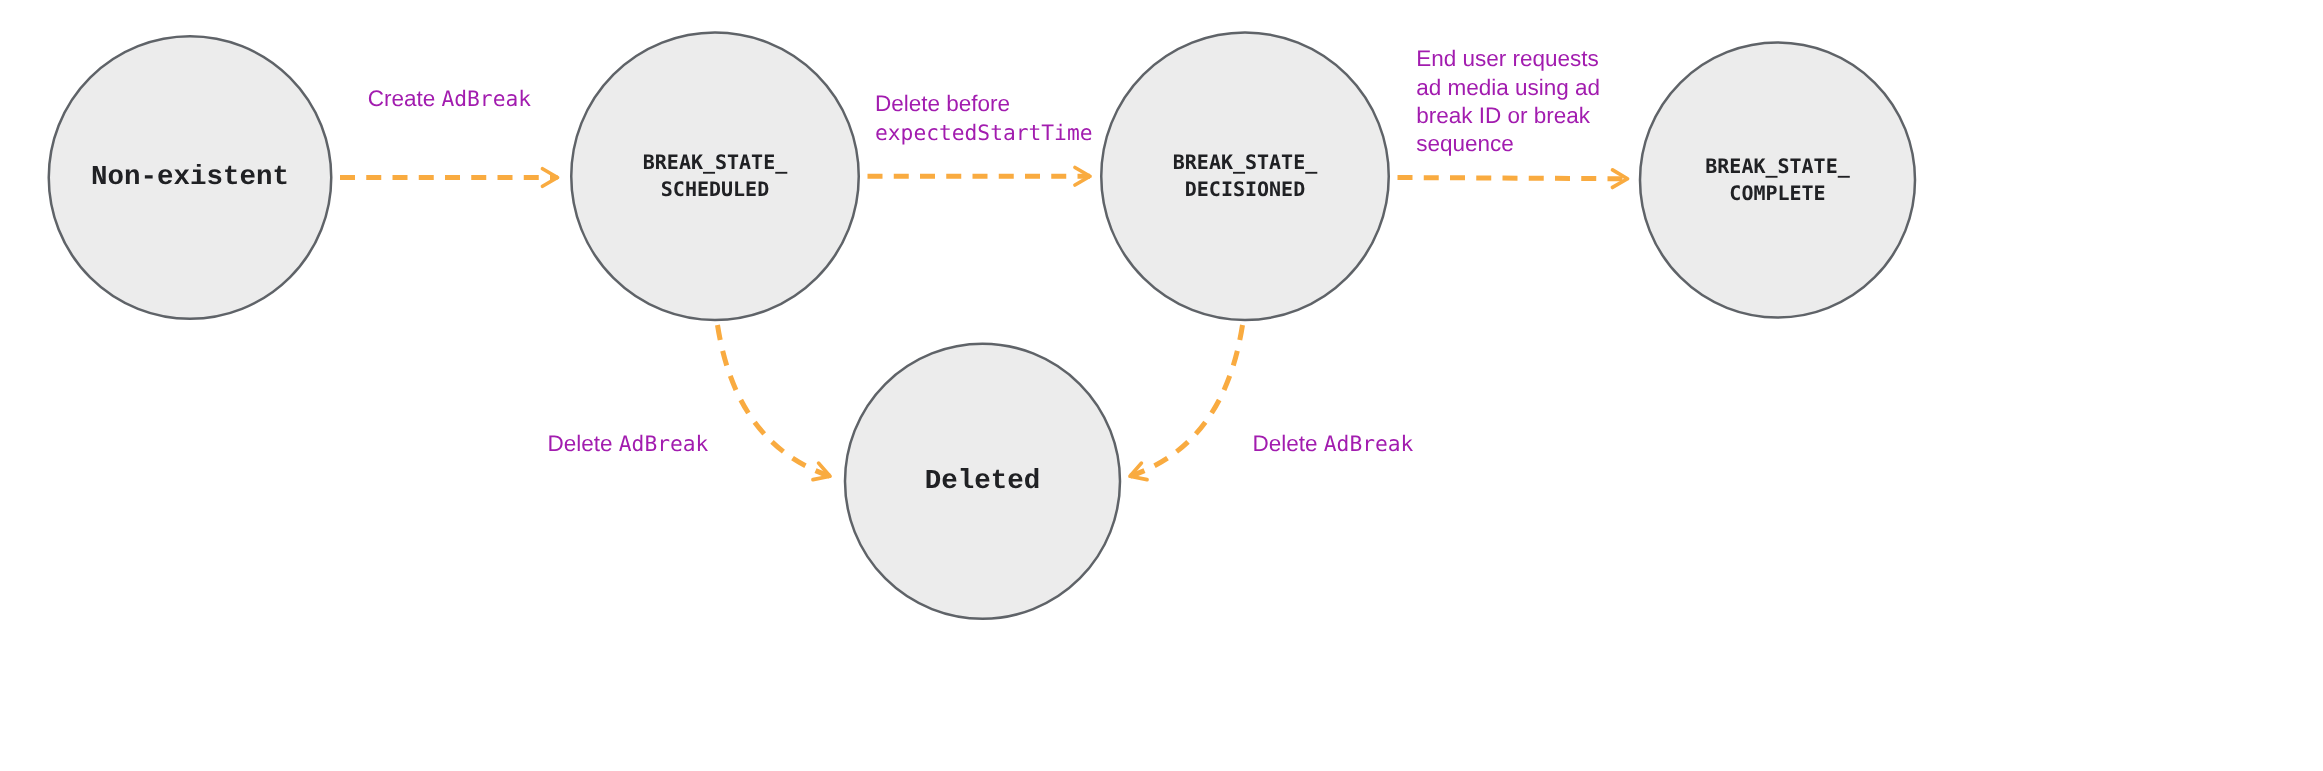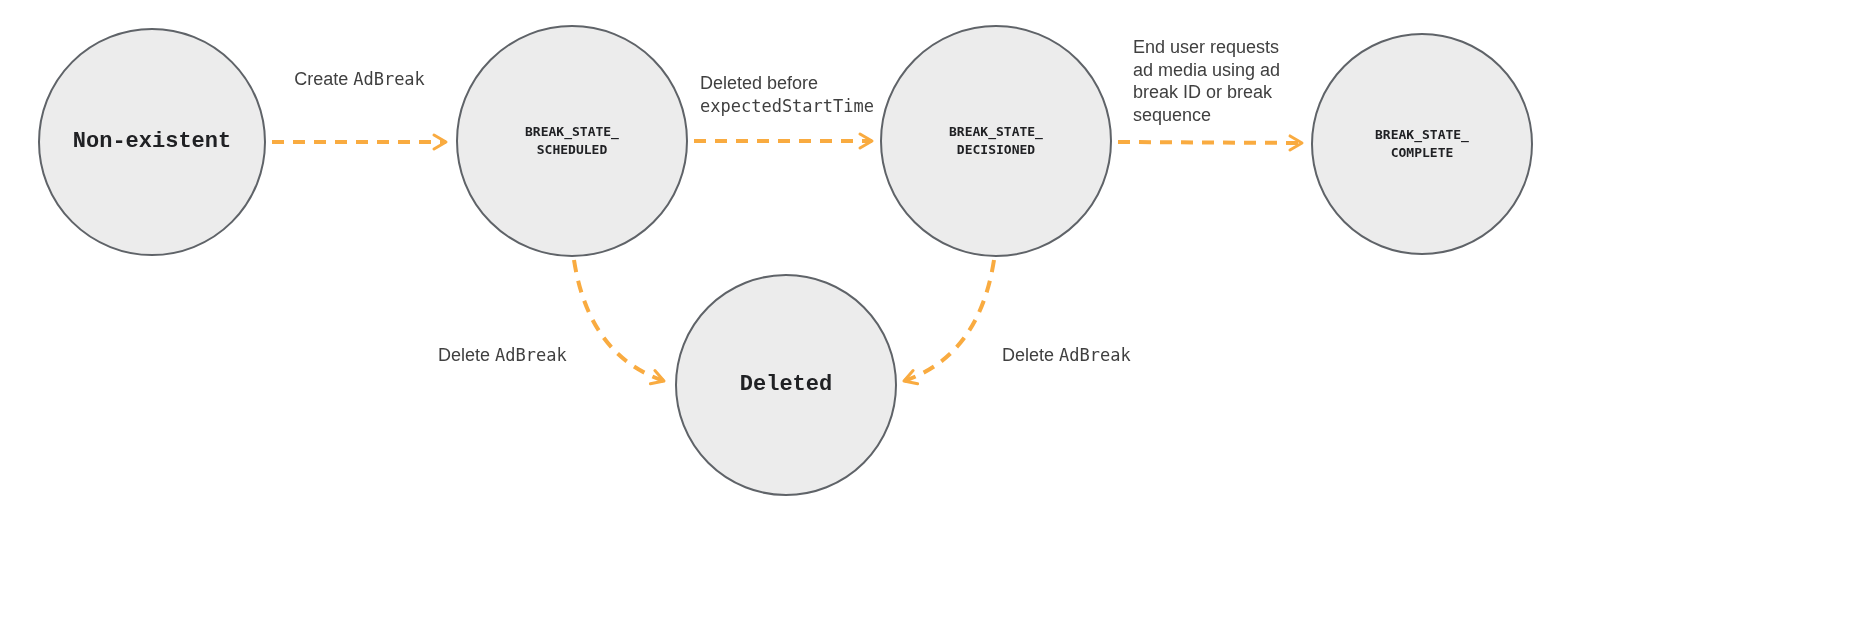--- a/index.html
+++ b/index.html
@@ -41,33 +41,33 @@
     justify-content: center;
     text-align: center;
     color: #202124;
   }
   .node .label {
     white-space: pre-line;
     font-weight: bold;
   }
   .node.mono .label {
     font-family: "DejaVu Sans Mono", monospace;
-    font-size: 13px;
+    font-size: 16px;
     line-height: 1.35;
     letter-spacing: 0px;
   }
   .node.sans .label {
     font-size: 22px;
     line-height: 1.25;
   }
   .edge-label {
     position: absolute;
     font-size: 18px;
     line-height: 1.25;
-    color: #404040;
+    color: #a21caf;
   }
   .mono-inline {
     font-family: "DejaVu Sans Mono", monospace;
     font-size: 17px;
   }
 </style>
 </head>
 <body>
 
 <div class="canvas">
@@ -106,21 +106,21 @@
 
   <div class="node sans" style="left:675px; top:274px; width:222px; height:222px;font-family:Liberation Mono, monospace;">
     <span class="label">Deleted</span>
   </div>
 
   <div class="edge-label" style="left:282px; top:68px; width:155px; text-align:center;">
     <span>Create </span><span class="mono-inline">AdBreak</span>
   </div>
 
   <div class="edge-label" style="left:700px; top:72px; width:205px; text-align:left;">
-    <span>Deleted before </span><span class="mono-inline">expectedStartTime</span>
+    <span>Delete before </span><span class="mono-inline">expectedStartTime</span>
   </div>
 
   <div class="edge-label" style="left:1133px; top:36px; width:168px; text-align:left;">
     <span>End user requests ad media using ad break ID or break sequence</span>
   </div>
 
   <div class="edge-label" style="left:438px; top:344px; width:145px; text-align:left;">
     <span>Delete </span><span class="mono-inline">AdBreak</span>
   </div>
 

